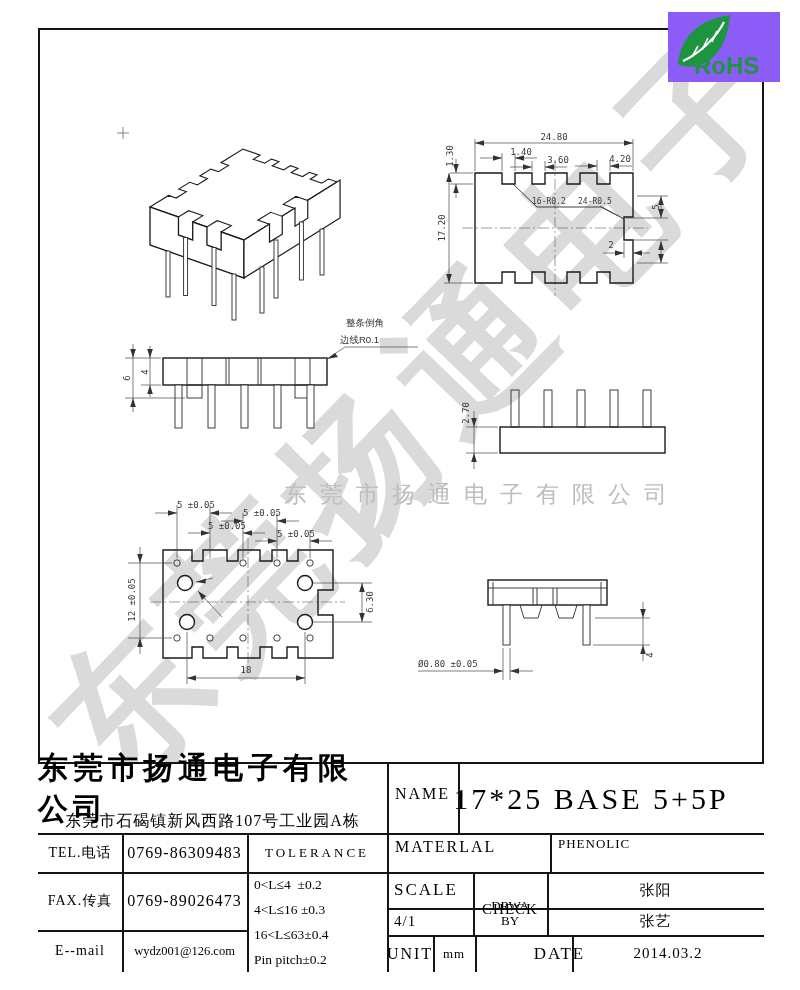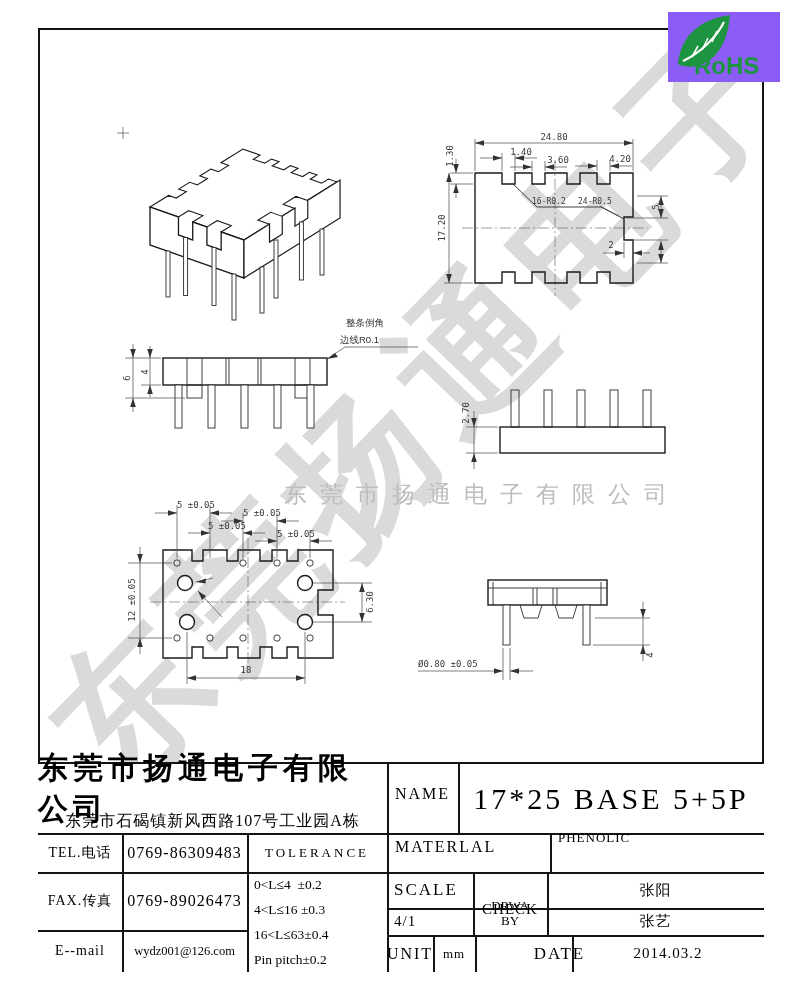--- a/index.html
+++ b/index.html
@@ -282,39 +282,39 @@
   <div class="gl" style="left:512px;top:69px;width:2px;height:39px;"></div>
   <div class="gl" style="left:435px;top:108px;width:2px;height:65px;"></div>
   <div class="gl" style="left:509px;top:108px;width:2px;height:65px;"></div>
   <div class="gl" style="left:395px;top:171px;width:2px;height:37px;"></div>
   <div class="gl" style="left:437px;top:171px;width:2px;height:37px;"></div>
   <div class="gl" style="left:534px;top:171px;width:2px;height:37px;"></div>
 
   <div class="cell company" style="left:0;top:2px;width:349px;height:46px;">东莞市扬通电子有限公司</div>
   <div class="cell address" style="left:0;top:46px;width:349px;height:23px;">东莞市石碣镇新风西路107号工业园A栋</div>
   <div class="cell namelab" style="left:349px;top:0;width:71px;height:59px;">NAME</div>
-  <div class="cell partname" style="left:420px;top:0;width:306px;height:69px;">17*25 BASE 5+5P</div>
+  <div class="cell partname" style="left:400px;top:0;width:306px;height:69px;">17*25 BASE 5+5P</div>
 
   <div class="cell lab14" style="left:0;top:69px;width:84px;height:39px;">TEL.电话</div>
   <div class="cell val16" style="left:84px;top:69px;width:125px;height:39px;">0769-86309483</div>
   <div class="cell lab14" style="left:0;top:108px;width:84px;height:58px;">FAX.传真</div>
   <div class="cell val16" style="left:84px;top:108px;width:125px;height:58px;">0769-89026473</div>
   <div class="cell lab14" style="left:0;top:166px;width:84px;height:42px;">E--mail</div>
   <div class="cell val12" style="left:84px;top:166px;width:125px;height:42px;">wydz001@126.com</div>
 
   <div class="cell tol-head" style="left:209px;top:69px;width:140px;height:39px;">TOLERANCE</div>
   <div class="tol-rows" style="left:209px;top:108px;width:140px;height:100px;">
     <div>0&lt;L≤4  ±0.2</div>
     <div>4&lt;L≤16 ±0.3</div>
     <div>16&lt;L≤63±0.4</div>
     <div>Pin pitch±0.2</div>
   </div>
 
   <div class="cell lab16 left top" style="left:349px;top:69px;width:163px;height:39px;padding:5px 0 0 8px;">MATERLAL</div>
-  <div class="cell val13 left top" style="left:512px;top:62px;width:214px;height:39px;padding:4px 0 0 8px;">PHENOLIC</div>
+  <div class="cell val13 left top" style="left:512px;top:68px;width:214px;height:39px;padding:4px 0 0 8px;">PHENOLIC</div>
 
   <div class="cell lab17 left" style="left:349px;top:108px;width:86px;height:36px;padding-left:7px;">SCALE</div>
   <div class="cell" style="left:435px;top:108px;width:74px;height:36px;">
     <div class="drwa" style="width:46px;">DRWA BY</div>
   </div>
   <div class="cell val15" style="left:509px;top:108px;width:217px;height:36px;">张阳</div>
   <div class="cell val15 left" style="left:349px;top:144px;width:86px;height:27px;padding-left:7px;">4/1</div>
   <div class="cell val15" style="left:435px;top:132px;width:74px;height:27px;">CHECK</div>
   <div class="cell val15" style="left:509px;top:144px;width:217px;height:27px;">张艺</div>
 

